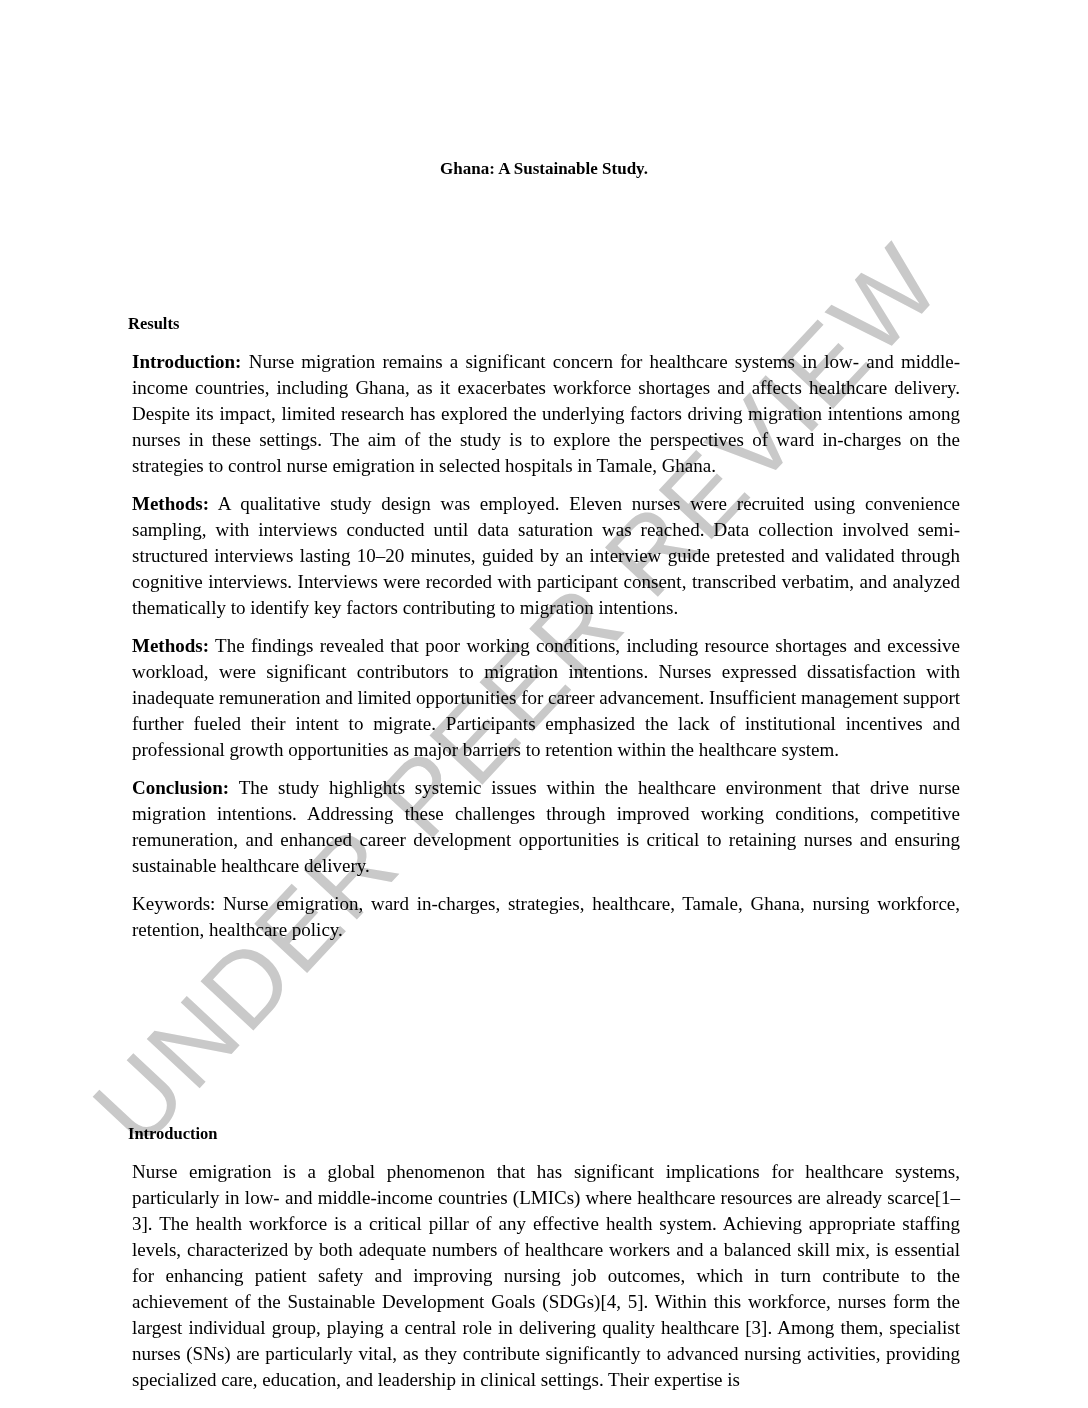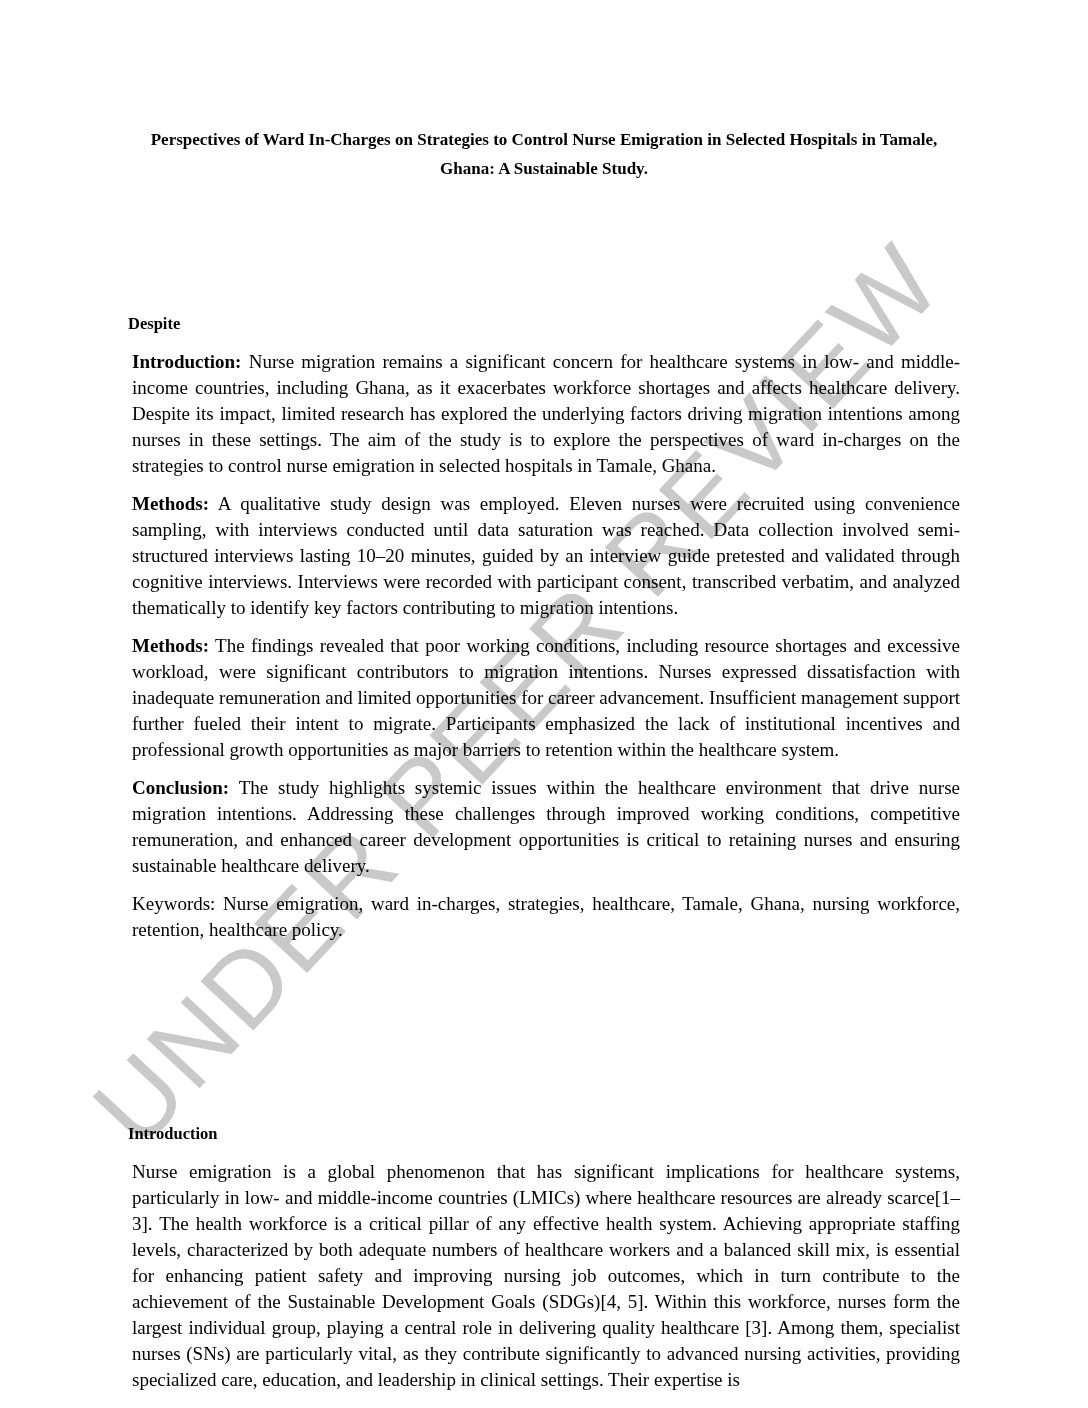--- a/index.html
+++ b/index.html
@@ -68,25 +68,25 @@
 </head>
 <body>
 
 <div class="page">
 
   <div class="watermark">UNDER PEER REVIEW</div>
 
   <div class="content">
 
     <div class="title">
-      <span>Perspectives of Ward In-Charges on Strategies to Control Nurse Emigration in Selected Hospitals in Tamale,</span><br>
+      <br>
       <span>Ghana: A Sustainable Study.</span>
     </div>
 
-    <div class="section-heading abstract-heading">Despite</div>
+    <div class="section-heading abstract-heading">Results</div>
 
     <p class="body">
       <strong>Introduction:</strong>
       <span>Nurse migration remains a significant concern for healthcare systems in low- and middle-income countries, including Ghana, as it exacerbates workforce shortages and affects healthcare delivery. Despite its impact, limited research has explored the underlying factors driving migration intentions among nurses in these settings. The aim of the study is to explore the perspectives of ward in-charges on the strategies to control nurse emigration in selected hospitals in Tamale, Ghana.</span>
     </p>
 
     <p class="body">
       <strong>Methods:</strong>
       <span>A qualitative study design was employed. Eleven nurses were recruited using convenience sampling, with interviews conducted until data saturation was reached. Data collection involved semi-structured interviews lasting 10–20 minutes, guided by an interview guide pretested and validated through cognitive interviews. Interviews were recorded with participant consent, transcribed verbatim, and analyzed thematically to identify key factors contributing to migration intentions.</span>
     </p>

